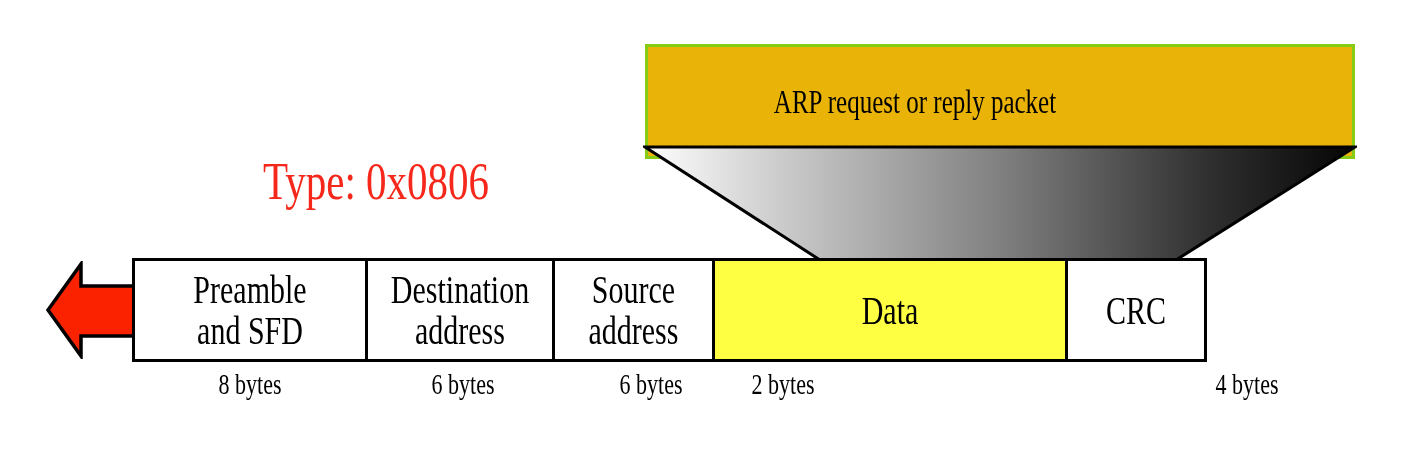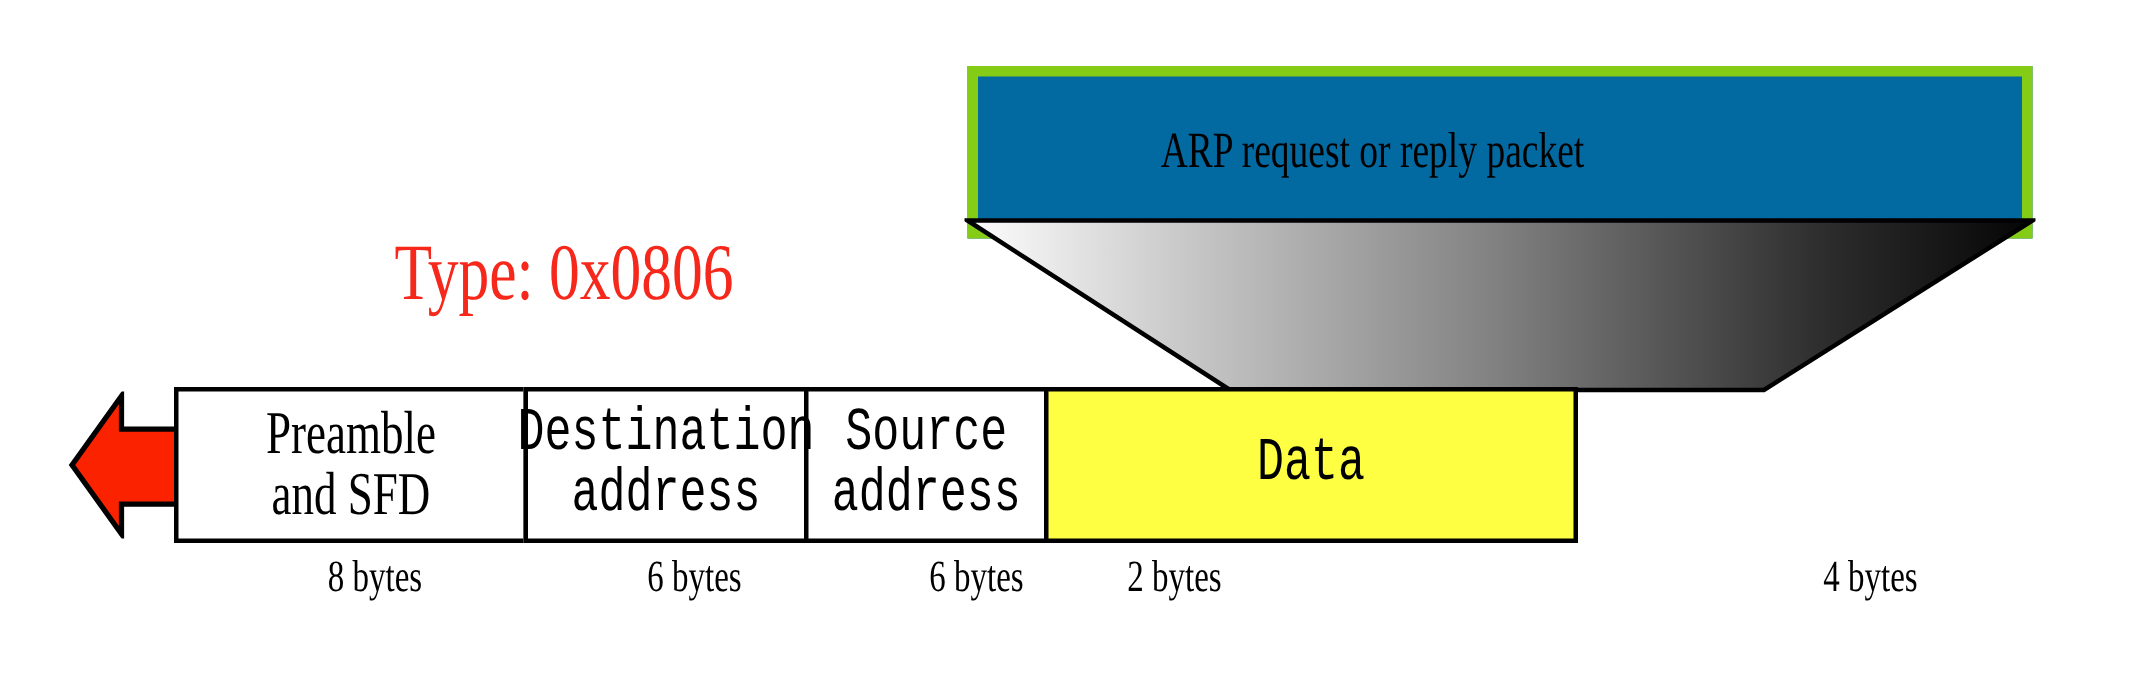--- a/index.html
+++ b/index.html
@@ -10,22 +10,22 @@
     font-family:"Liberation Serif", serif;
     color:#000;
     overflow:hidden;
   }
 
   
   .arp-box{
     position:absolute;left:645px;top:44px;
     width:710px;height:115px;
     box-sizing:border-box;
-    border:7px solid #84cc16;
-    background:#0369a1;
+    border:3px solid #84cc16;
+    background:#eab308;
     display:flex;align-items:center;justify-content:center;
   }
   .arp-box .lbl{
     font-size:25px;
     transform:scaleY(1.35);
     padding-right:170px;
     white-space:nowrap;
   }
 
   
@@ -38,33 +38,33 @@
   .type-annot{
     position:absolute;left:263px;top:150px;
     font-size:41px;
     transform:scaleY(1.3);
     transform-origin:left top;
     white-space:nowrap;
   }
 
   
   .frame-row{
-    position:absolute;left:116px;top:258px;
+    position:absolute;left:132px;top:258px;
     display:flex;
   }
   .cell{
     box-sizing:border-box;
     height:104px;
     border:3px solid #000;
     background:#fff;
     display:flex;flex-direction:column;
     align-items:center;justify-content:center;
     text-align:center;
   }
-  .cell + .cell{margin-left:-3px;font-family:Liberation Mono, monospace;}
+  .cell + .cell{margin-left:-3px;}
   .cell .lines{
     font-size:30px;line-height:30px;
     transform:scaleY(1.35);
     display:flex;flex-direction:column;align-items:center;
   }
   .cell .lines span:empty{display:none;}
   .w-preamble{width:236px;}
   .w-dest{width:190px;}
   .w-source{width:163px;}
   .w-type{width:74px;}
@@ -138,20 +138,26 @@
         <span>Source</span>
         <span>address</span>
       </div>
     </div>
     <div class="cell w-data">
       <div class="lines">
         <span>Data</span>
 
       </div>
     </div>
+    <div class="cell w-crc">
+      <div class="lines">
+        <span>CRC</span>
+
+      </div>
+    </div>
   </div>
 
   <div class="size-lbl s-preamble">8 bytes</div>
   <div class="size-lbl s-dest">6 bytes</div>
   <div class="size-lbl s-source">6 bytes</div>
   <div class="size-lbl s-type">2 bytes</div>
   <div class="size-lbl s-crc">4 bytes</div>
 
 </div>
 

